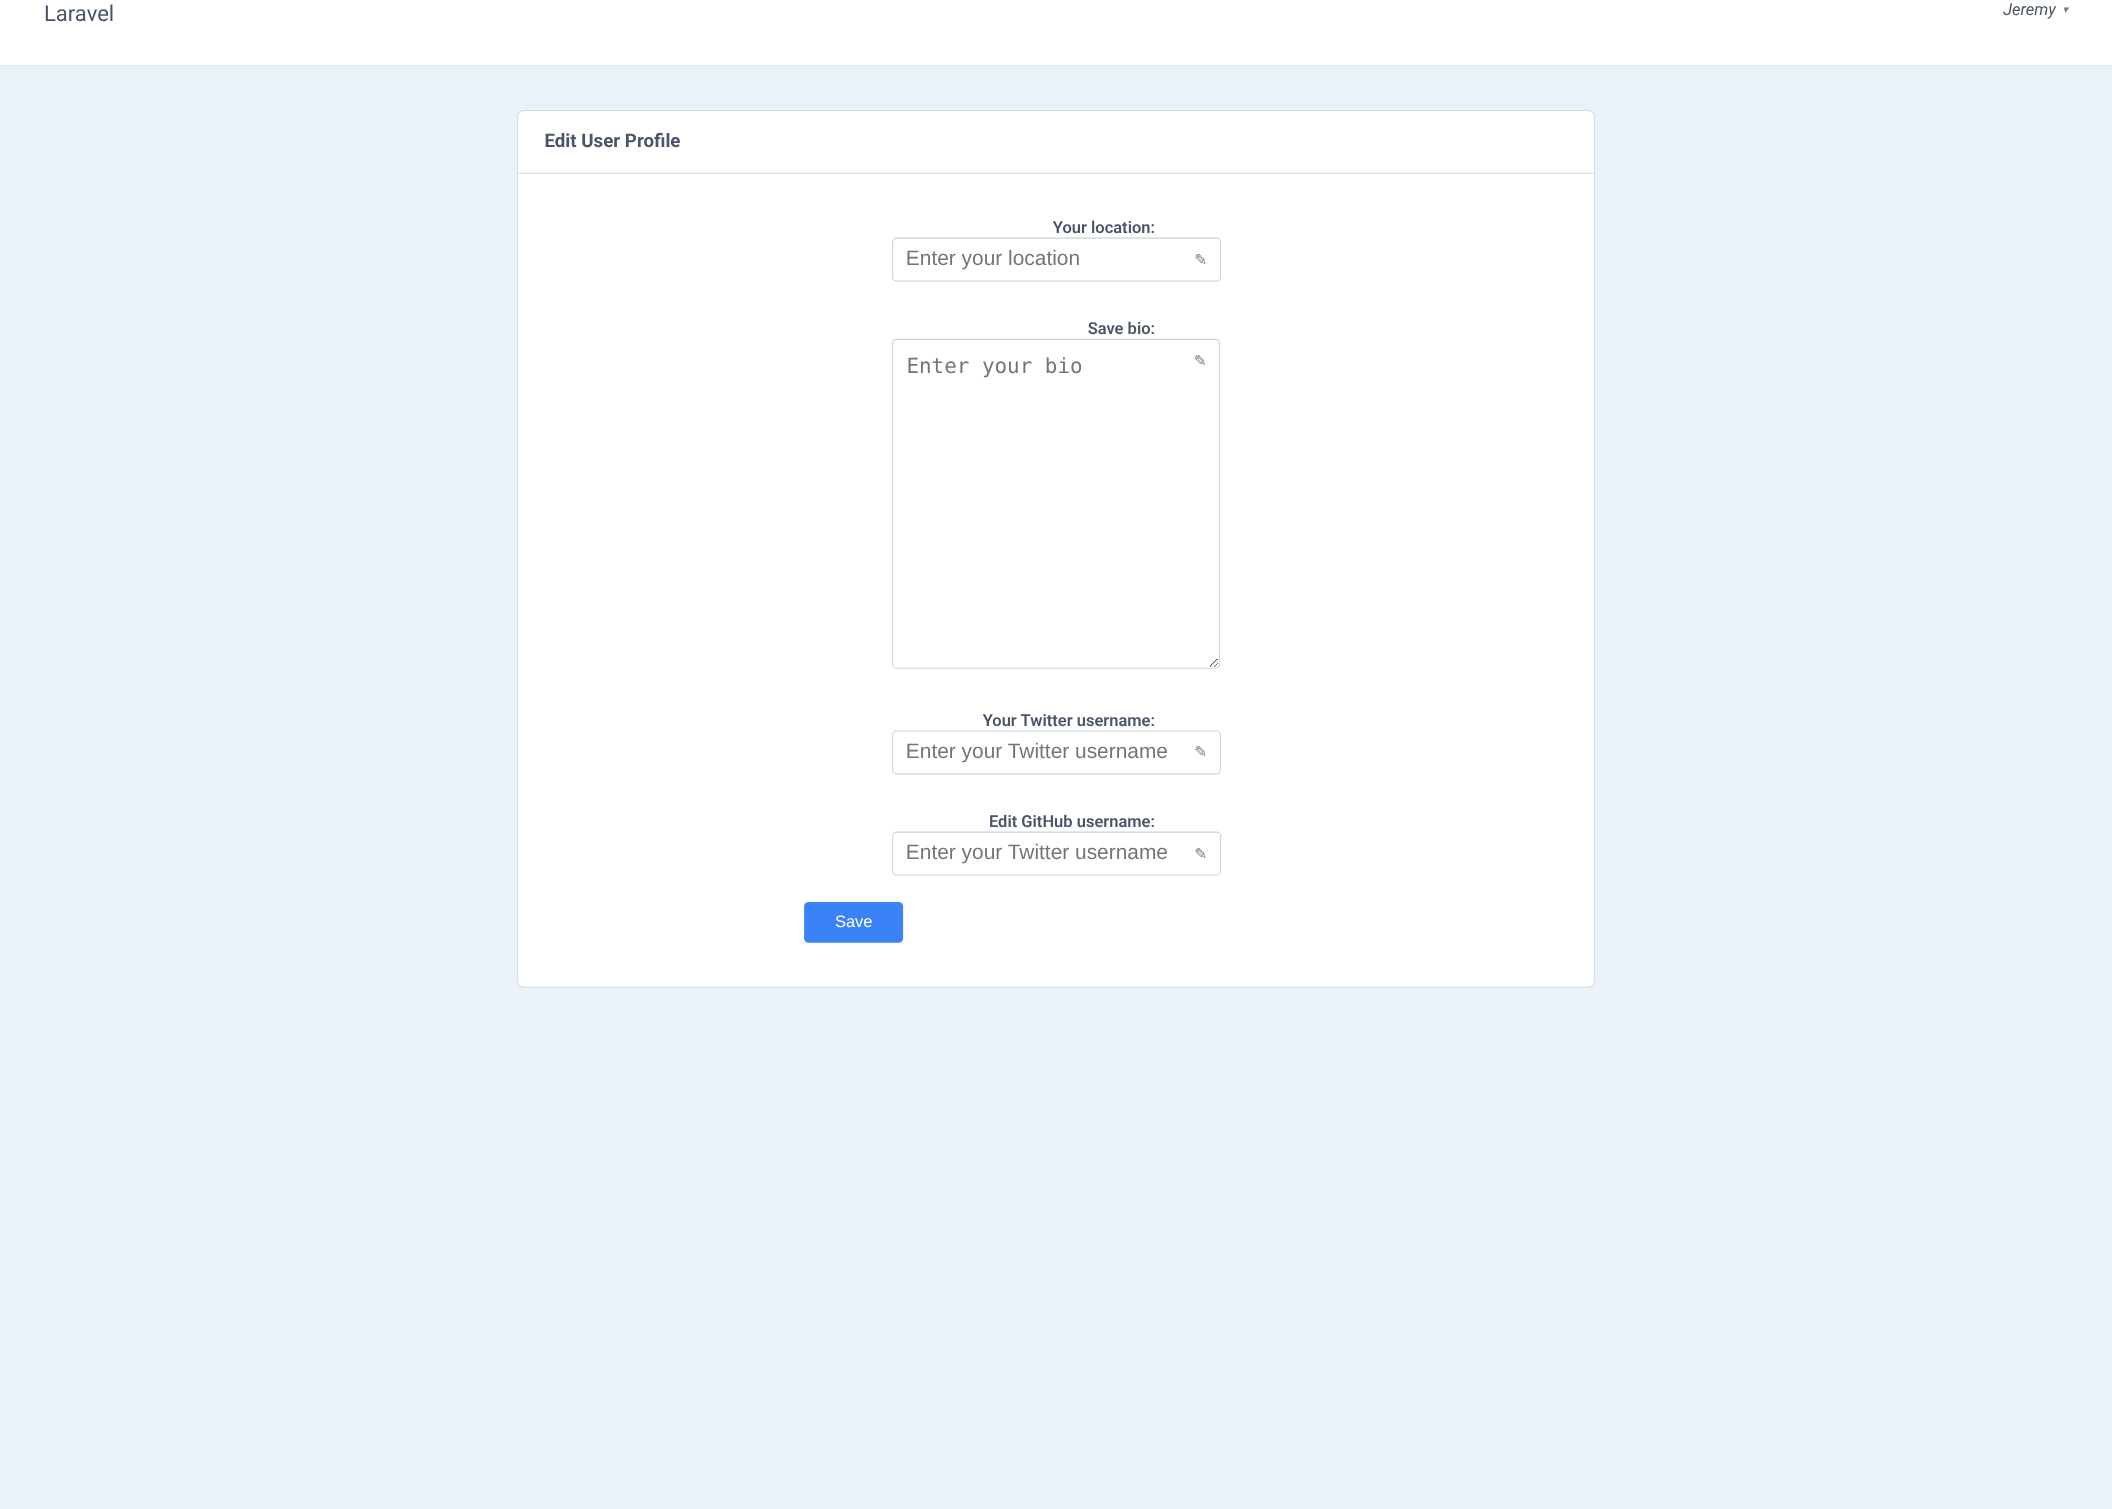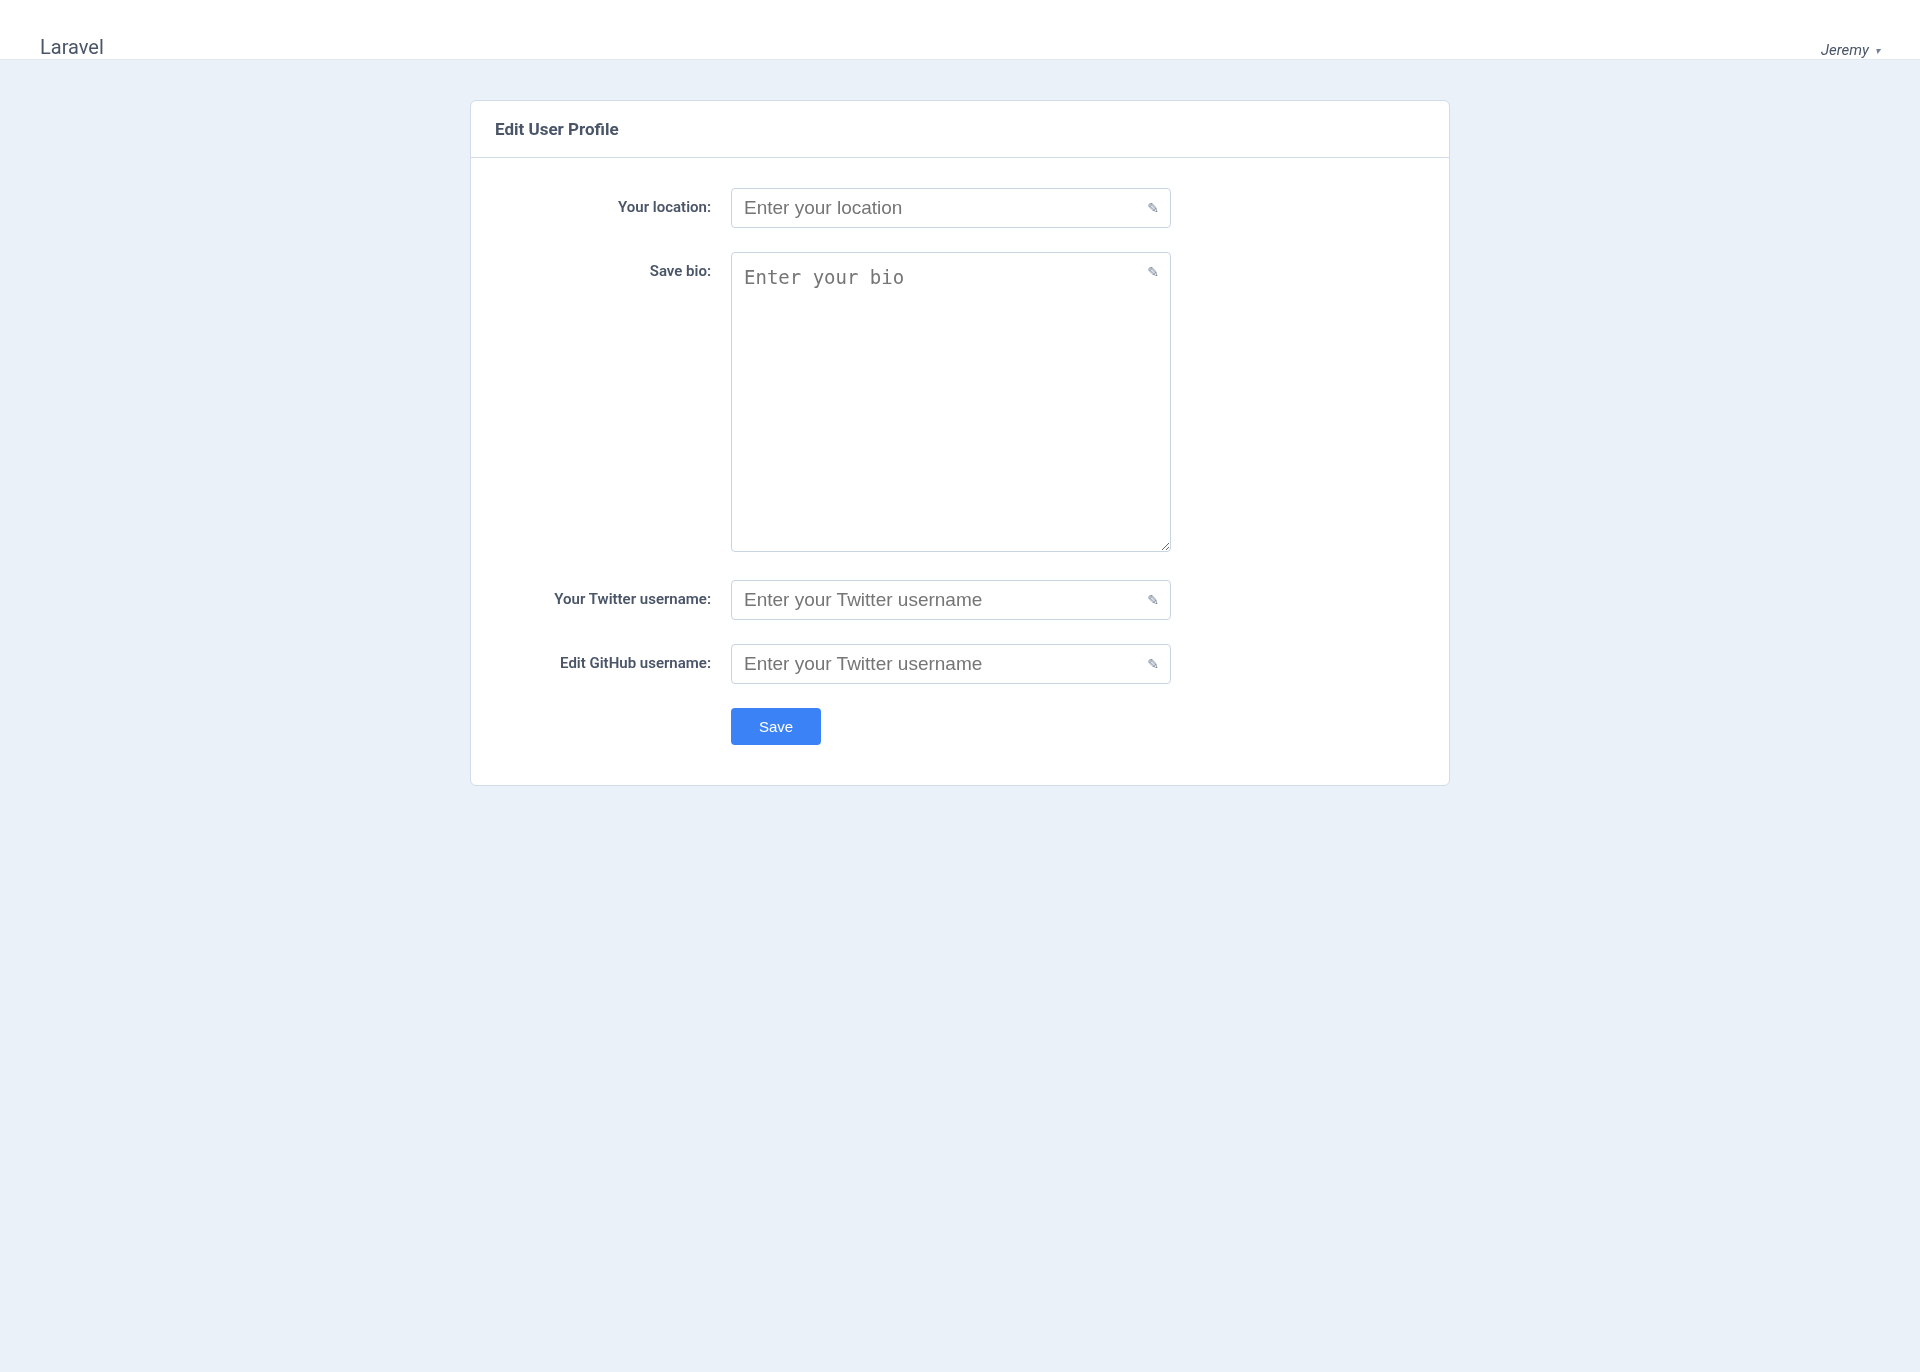--- a/index.html
+++ b/index.html
@@ -14,21 +14,21 @@
       min-height: 1372px;
       width: 1920px;
     }
 
     
     .navbar {
       background-color: #ffffff;
       border-bottom: 1px solid #e2e8f0;
       height: 60px;
       display: flex;
-      align-items: flex-end;
+      align-items: flex-start;
       justify-content: space-between;
       padding: 0 40px;
     }
 
     .navbar-brand {
       font-size: 20px;
       color: #4a5568;
       font-weight: 400;
       text-decoration: none;
     }
@@ -75,22 +75,23 @@
       font-weight: 700;
     }
 
     .card-body {
       padding: 30px 40px 40px;
     }
 
     
     .form-group {
       display: flex;
-      align-items: flex-start;
+      align-items: center;
       margin-bottom: 24px;
+      flex-direction: column;
     }
 
     .form-label {
       font-size: 15px;
       font-weight: 600;
       color: #4a5568;
       width: 220px;
       min-width: 220px;
       padding-top: 10px;
       text-align: right;

